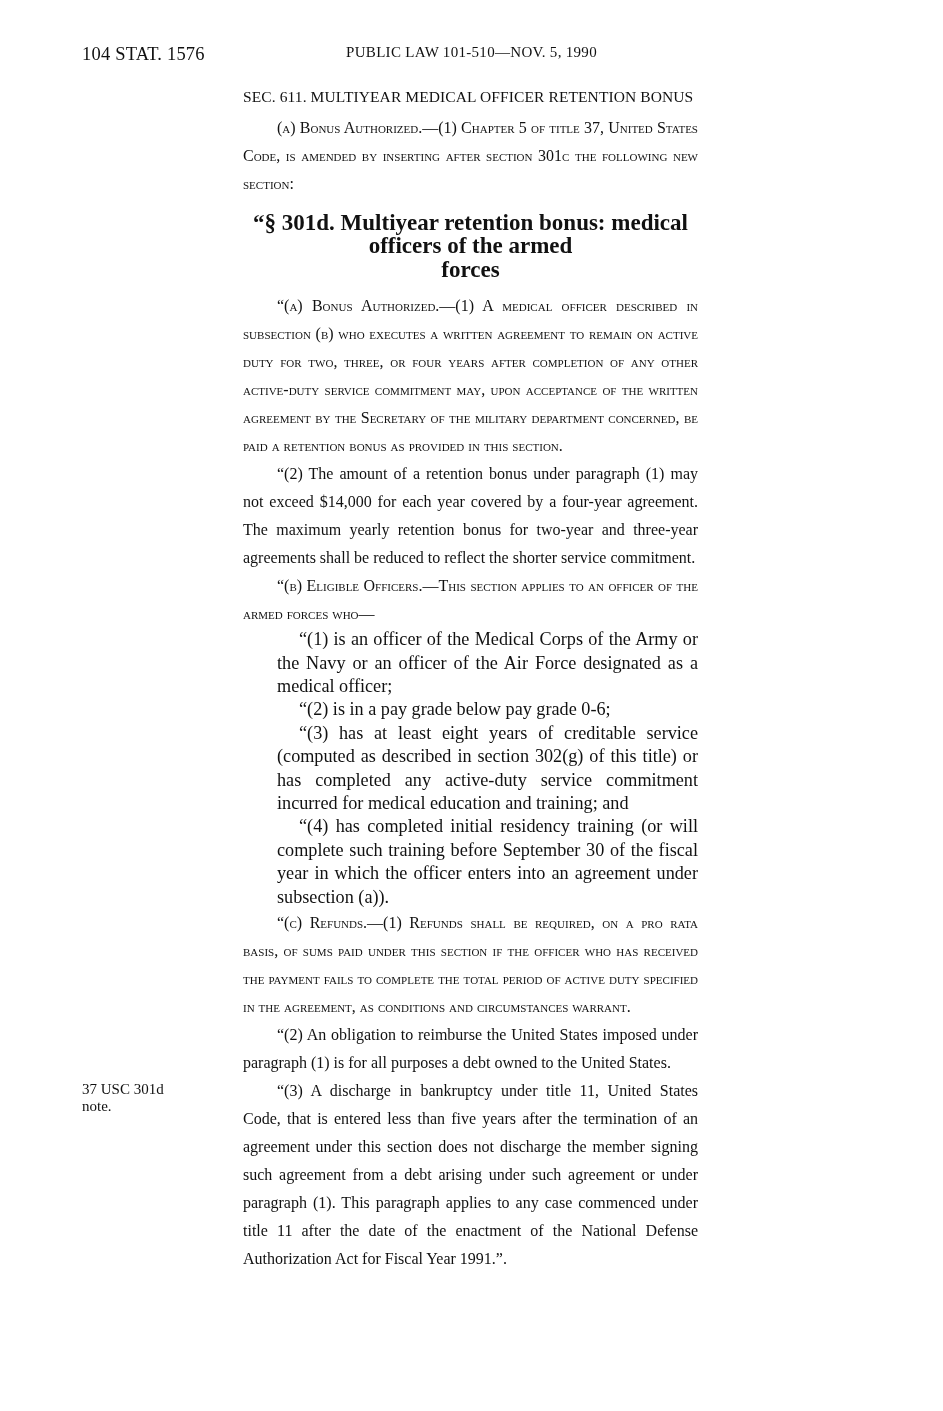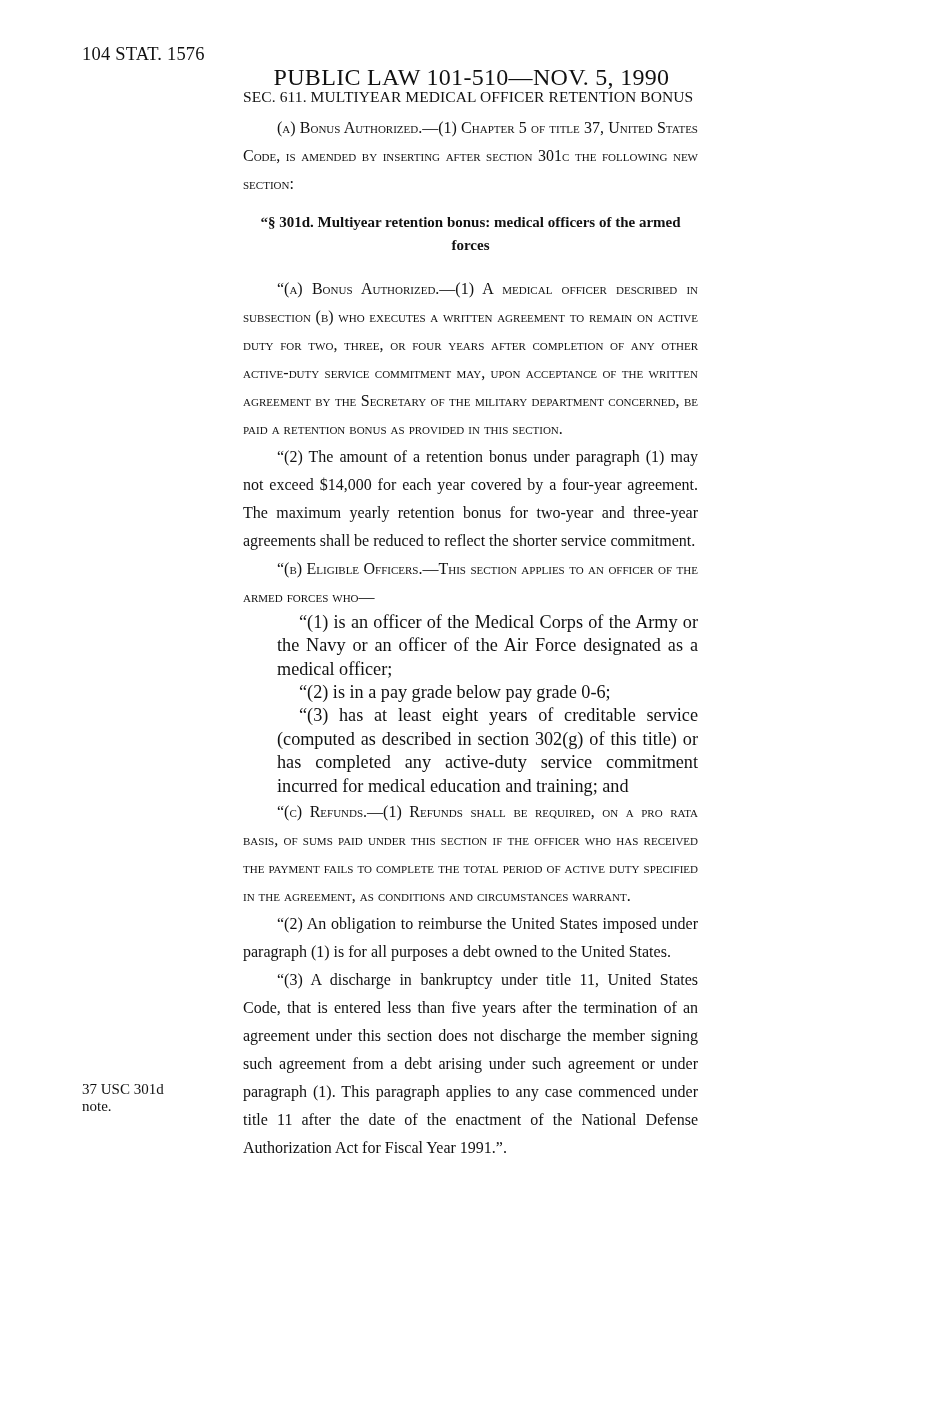--- a/index.html
+++ b/index.html
@@ -35,23 +35,22 @@
     top: 0;
     font-size: 18.5px;
     letter-spacing: 0.2px;
   }
   .runhead .law {
     position: absolute;
     left: 0;
     top: 0;
     width: 943px;
     text-align: center;
-    font-size: 24px;
+    font-size: 15px;
     letter-spacing: 0.3px;
-    margin-top: 20px;
   }
   
   .sc {
     font-variant: small-caps;
   }
   
   .col {
     position: absolute;
     left: 243px;
     top: 88px;
@@ -82,23 +81,23 @@
     margin: 0;
     font-size: 18.2px;
     line-height: 23.4px;
     text-align: justify;
     padding-left: 34px;
     text-indent: 22px;
   }
   .center-head {
     text-align: center;
     font-weight: bold;
-    font-size: 15px;
+    font-size: 23px;
     line-height: 23.4px;
-    margin: 13px 0 17px 0;
+    margin: 13px 0 11px 0;
   }
   .center-head .l2 { display: block; }
   
   .marginnote {
     position: absolute;
     left: 82px;
     top: 1081px;
     width: 140px;
     font-size: 15px;
     line-height: 17px;
@@ -133,20 +132,21 @@
 
     <p class="body"><span class="sc">“(a) Bonus Authorized.—(1) A medical officer described in subsection (b) who executes a written agreement to remain on active duty for two, three, or four years after completion of any other active-duty service commitment may, upon acceptance of the written agreement by the Secretary of the military department concerned, be paid a retention bonus as provided in this section.</span></p>
 
     <p class="body"><span>“(2) The amount of a retention bonus under paragraph (1) may not exceed $14,000 for each year covered by a four-year agreement. The maximum yearly retention bonus for two-year and three-year agreements shall be reduced to reflect the shorter service commitment.</span></p>
 
     <p class="body"><span class="sc">“(b) Eligible Officers.—This section applies to an officer of the armed forces who—</span></p>
 
     <p class="hang">“(1) is an officer of the Medical Corps of the Army or the Navy or an officer of the Air Force designated as a medical officer;</p>
     <p class="hang">“(2) is in a pay grade below pay grade 0-6;</p>
     <p class="hang">“(3) has at least eight years of creditable service (computed as described in section 302(g) of this title) or has completed any active-duty service commitment incurred for medical education and training; and</p>
+    <p class="hang">“(4) has completed initial residency training (or will complete such training before September 30 of the fiscal year in which the officer enters into an agreement under subsection (a)).</p>
 
     <p class="body"><span class="sc">“(c) Refunds.—(1) Refunds shall be required, on a pro rata basis, of sums paid under this section if the officer who has received the payment fails to complete the total period of active duty specified in the agreement, as conditions and circumstances warrant.</span></p>
 
     <p class="body">“(2) An obligation to reimburse the United States imposed under paragraph (1) is for all purposes a debt owned to the United States.</p>
 
     <p class="body">“(3) A discharge in bankruptcy under title 11, United States Code, that is entered less than five years after the termination of an agreement under this section does not discharge the member signing such agreement from a debt arising under such agreement or under paragraph (1). This paragraph applies to any case commenced under title 11 after the date of the enactment of the National Defense Authorization Act for Fiscal Year 1991.”.</p>
 
 
   </div>
 </div>

